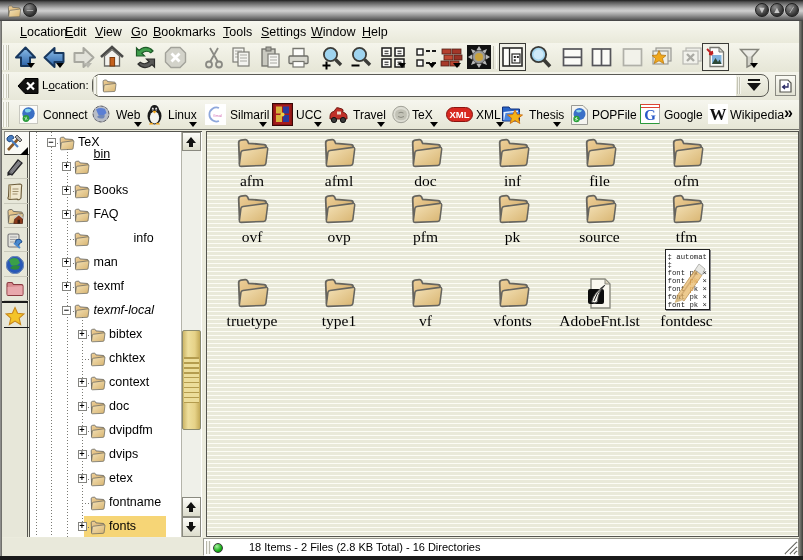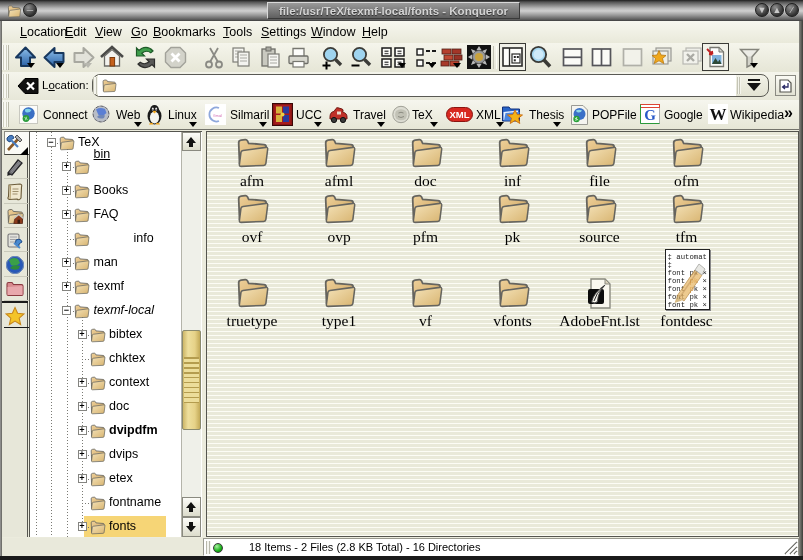--- a/index.html
+++ b/index.html
@@ -31,21 +31,20 @@
 #rborder{left:799px;top:21px;width:4px;height:536px;background:linear-gradient(90deg,#8a8a84,#3c3c38)}
 #bborder{left:0;top:556px;width:803px;height:4px;background:#1a1a1a}
 </style></head><body>
 <div id="win">
 
 <div class="a" id="title"></div>
 <svg class="a" style="left:6px;top:3px" width="16" height="16" viewBox="0 0 32 32">
       <use href="#fold32"></use>
     </svg>
 <div class="a tbtn" style="left:23px">─</div>
-<div class="a" id="tpanel">file:/usr/TeX/texmf-local/fonts - Konqueror</div>
 <div class="a tbtn" style="left:755px">▼</div>
 <div class="a tbtn" style="left:770px">▲</div>
 <div class="a tbtn" style="left:785px">∕</div>
 
 <div class="a" id="menubar">
 <span style="left:20px"><u>L</u>ocation</span>
 <span style="left:65px"><u>E</u>dit</span>
 <span style="left:95px"><u>V</u>iew</span>
 <span style="left:131px"><u>G</u>o</span>
 <span style="left:153px"><u>B</u>ookmarks</span>
@@ -474,21 +473,21 @@
 <div class="exp" style="left:47.5px;top:270.0px">+</div>
 <svg class="a" style="left:57.5px;top:265.5px" width="19" height="18" viewBox="0 0 32 32">
         <use href="#fold32"></use>
       </svg>
 <div class="treerow" style="left:79px;top:266.5px;">doc</div>
 <div class="hdot" style="left:52px;top:298.5px;width:10px"></div>
 <div class="exp" style="left:47.5px;top:294.0px">+</div>
 <svg class="a" style="left:57.5px;top:289.5px" width="19" height="18" viewBox="0 0 32 32">
         <use href="#fold32"></use>
       </svg>
-<div class="treerow" style="left:79px;top:290.5px;font-weight:bold;">dvipdfm</div>
+<div class="treerow" style="left:79px;top:290.5px;">dvipdfm</div>
 <div class="hdot" style="left:52px;top:322.5px;width:10px"></div>
 <div class="exp" style="left:47.5px;top:318.0px">+</div>
 <svg class="a" style="left:57.5px;top:313.5px" width="19" height="18" viewBox="0 0 32 32">
         <use href="#fold32"></use>
       </svg>
 <div class="treerow" style="left:79px;top:314.5px;">dvips</div>
 <div class="hdot" style="left:52px;top:346.5px;width:10px"></div>
 <div class="exp" style="left:47.5px;top:342.0px">+</div>
 <svg class="a" style="left:57.5px;top:337.5px" width="19" height="18" viewBox="0 0 32 32">
         <use href="#fold32"></use>

